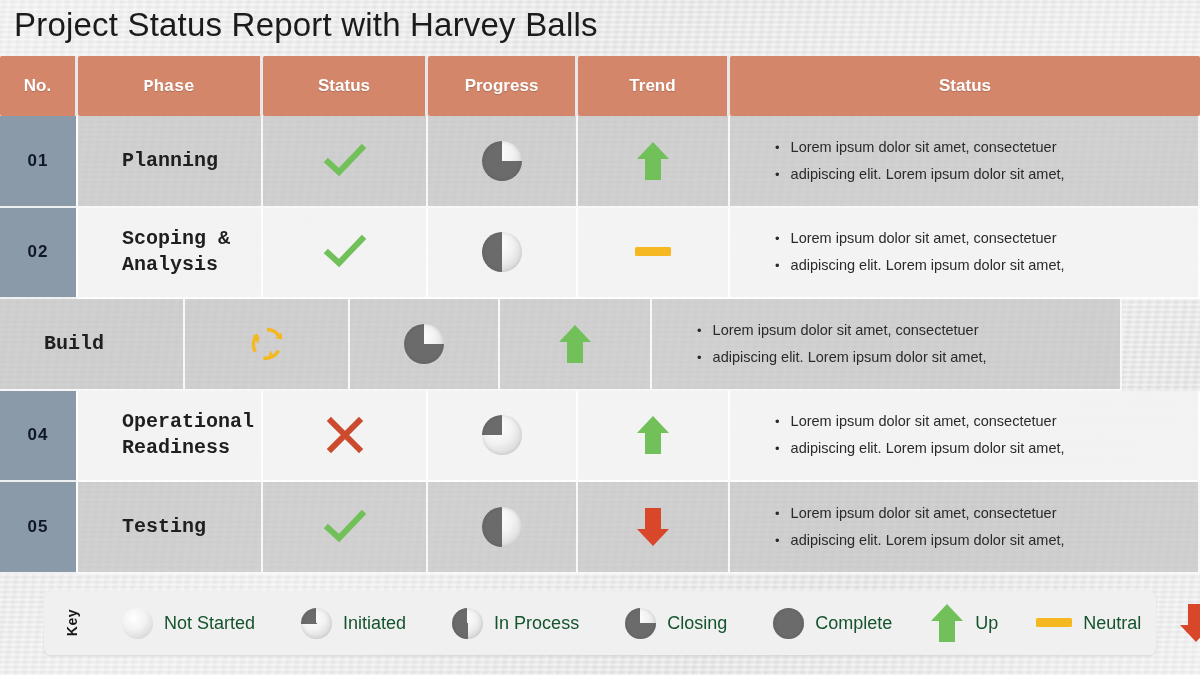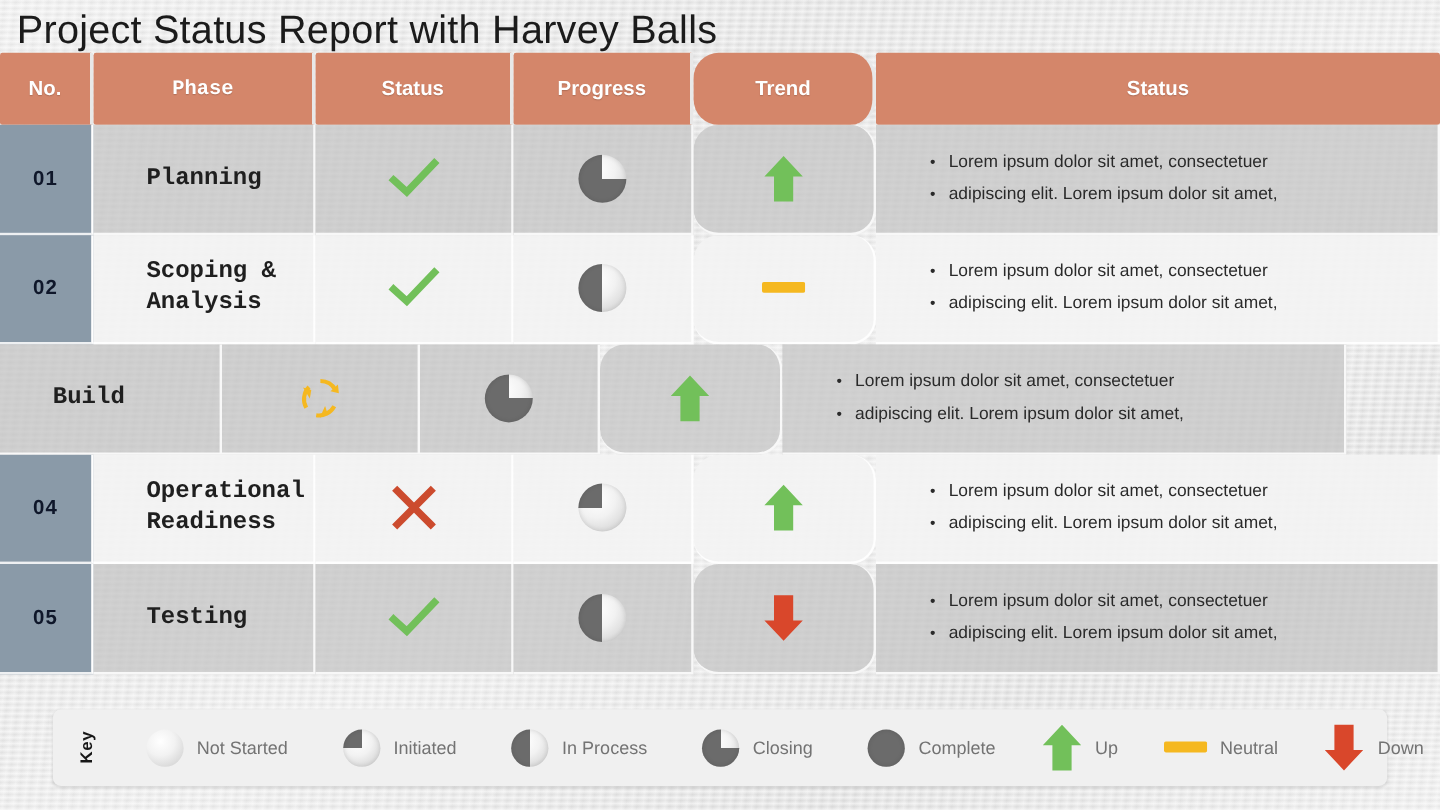--- a/index.html
+++ b/index.html
@@ -25,21 +25,21 @@
     font-size: 33px;
     font-weight: 400;
     color: #1b1b1b;
     letter-spacing: 0.2px;
     white-space: nowrap;
   }
 
   
   .table {
     position: absolute;
-    left: 0; top: 44px;
+    left: 0; top: 56px;
     width: 1168px;
   }
   .row { display: flex; width: 1200px; }
 
   .hdr-row { height: 60px; }
   .hdr-cell {
     background: #d4866a;
     color: #ffffff;
     font-size: 17px;
     font-weight: bold;
@@ -47,21 +47,21 @@
     border-right: 3px solid #e8e8e8;
     border-radius: 2px;
     text-shadow: 0 1px 1px rgba(0,0,0,0.18);
   }
   .hdr-cell:last-child { border-right: 0; }
 
   .c-no       { width: 78px;  flex: 0 0 78px; }
   .c-phase    { width: 185px; flex: 0 0 185px; font-family: Liberation Mono, monospace; }
   .c-status   { width: 165px; flex: 0 0 165px; }
   .c-progress { width: 150px; flex: 0 0 150px; }
-  .c-trend    { width: 152px; flex: 0 0 152px; border-radius: 21px; }
+  .c-trend    { width: 152px; flex: 0 0 152px; }
   .c-detail   { width: 470px; flex: 0 0 470px; }
 
   .body-row { height: 91.5px; }
   .body-row.dark  .cell { background: rgba(196,196,196,0.72); }
   .body-row.light .cell { background: rgba(243,243,243,0.92); }
 
   .cell {
     display: flex; align-items: center;
     border-right: 2px solid rgba(255,255,255,0.85);
     border-bottom: 2px solid rgba(255,255,255,0.85);
@@ -137,21 +137,21 @@
     letter-spacing: 0.5px;
   }
   .key-divider {
     width: 3px; height: 32px;
     background: #bdbdbd;
     margin-right: 22px;
     border-radius: 2px;
   }
   .key-item { display: flex; align-items: center; }
   .key-item .key-text {
-    font-size: 15px; color: #737373;
+    font-size: 18px; color: #14532d;
     margin-left: 11px; white-space: nowrap;
   }
   .key-gap { width: 46px; flex: 0 0 46px; }
   .key-gap-sm { width: 38px; flex: 0 0 38px; }
 </style>
 </head>
 <body>
 
 <div class="slide-title">Project Status Report with Harvey Balls</div>
 

